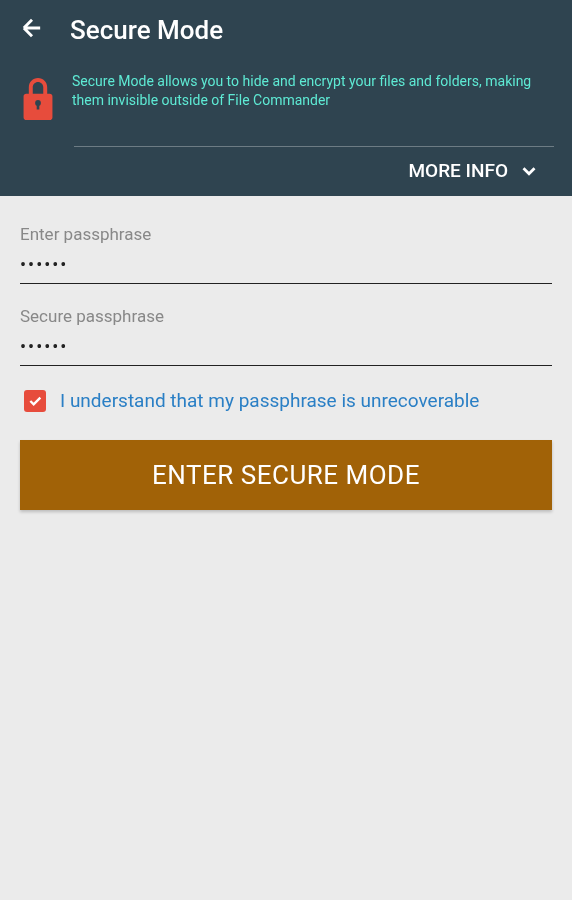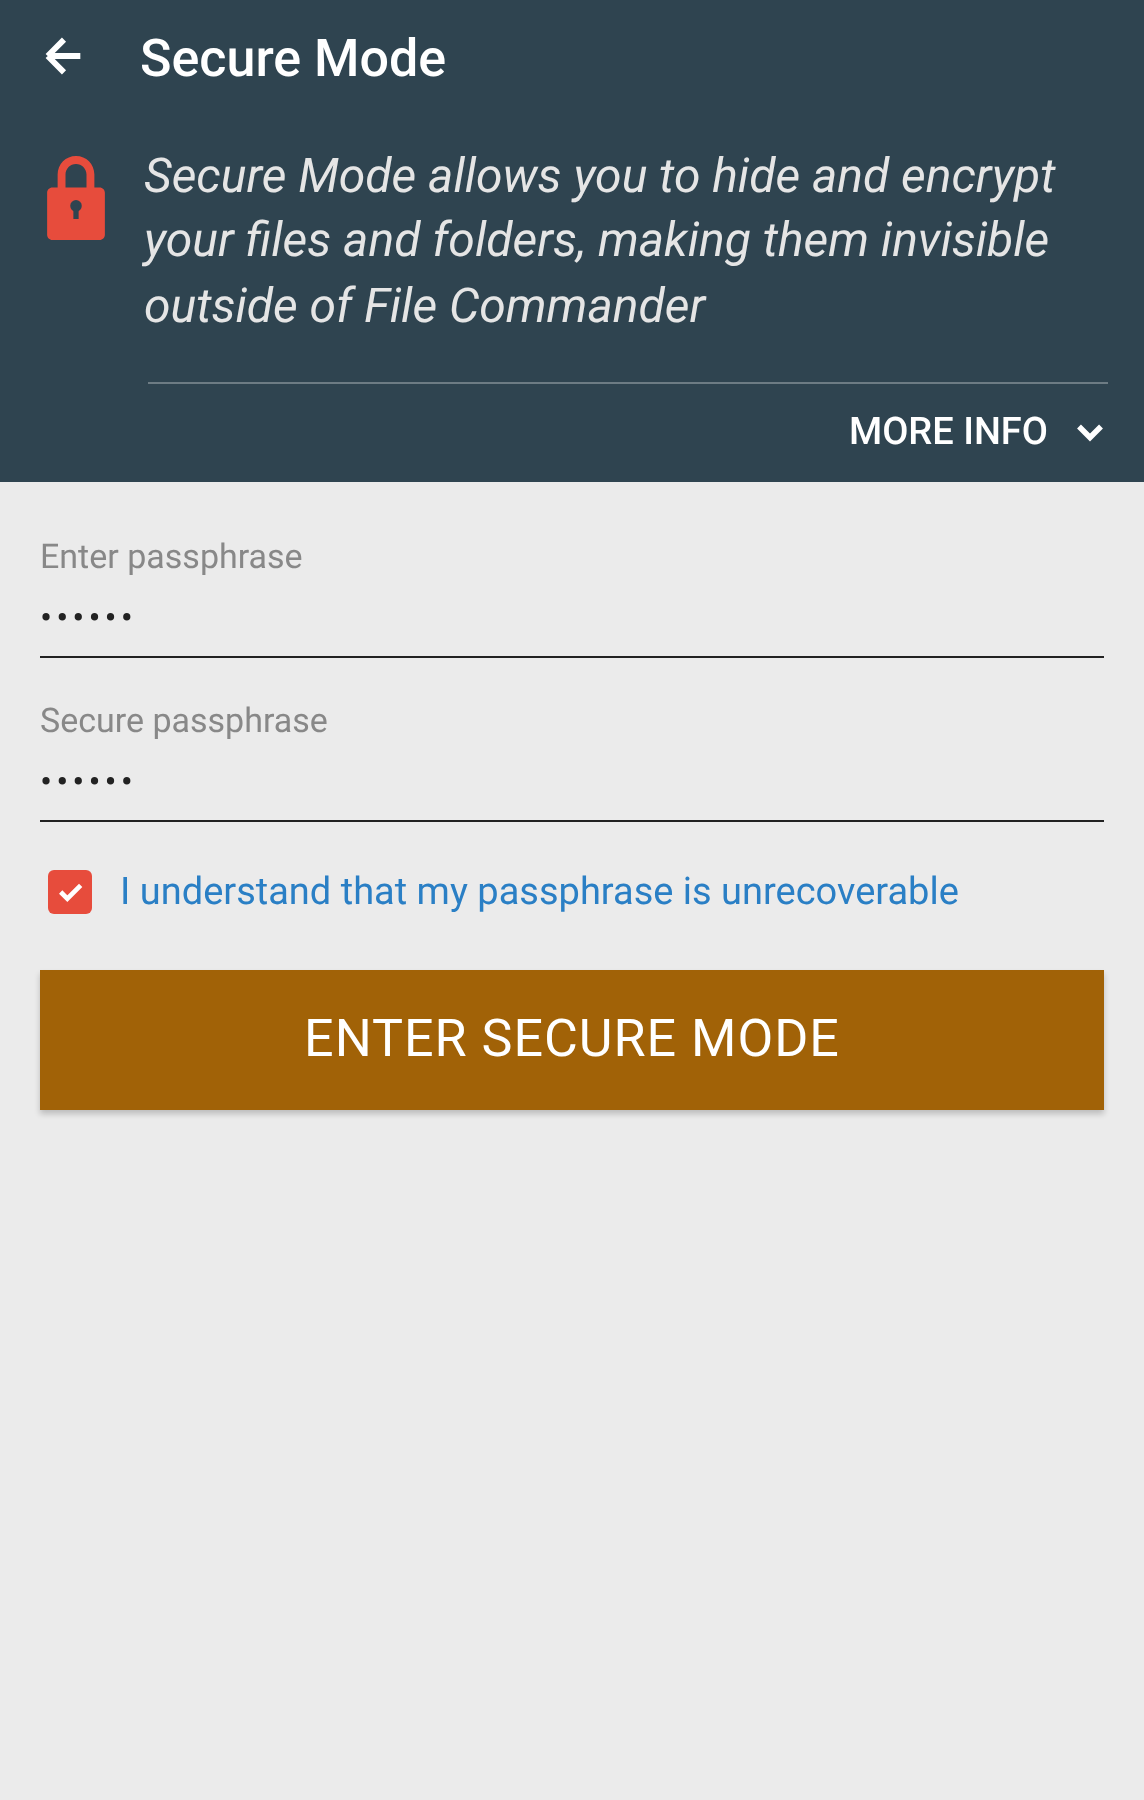--- a/index.html
+++ b/index.html
@@ -47,38 +47,37 @@
     .lock-icon {
       margin-right: 18px;
       margin-top: 6px;
       flex-shrink: 0;
     }
     .lock-icon svg {
       width: 32px;
       height: 42px;
     }
     .info-text {
-      color: #e5e5e5;
-      font-size: 24px;
+      color: #5eead4;
+      font-size: 14px;
       line-height: 1.35;
       flex: 1;
-      font-style: italic;
     }
     .divider {
       height: 1px;
       background: rgba(255,255,255,0.3);
       margin-left: 74px;
       margin-right: 18px;
       margin-top: 12px;
     }
     .more-info {
       display: flex;
       justify-content: flex-end;
       align-items: flex-end;
-      padding: 12px 16px 14px 0;
+      padding: 12px 32px 14px 0;
       color: #fff;
       font-size: 19px;
       font-weight: 500;
       cursor: pointer;
     }
     .more-info .chevron {
       margin-left: 10px;
       display: flex;
     }
     .more-info svg {

